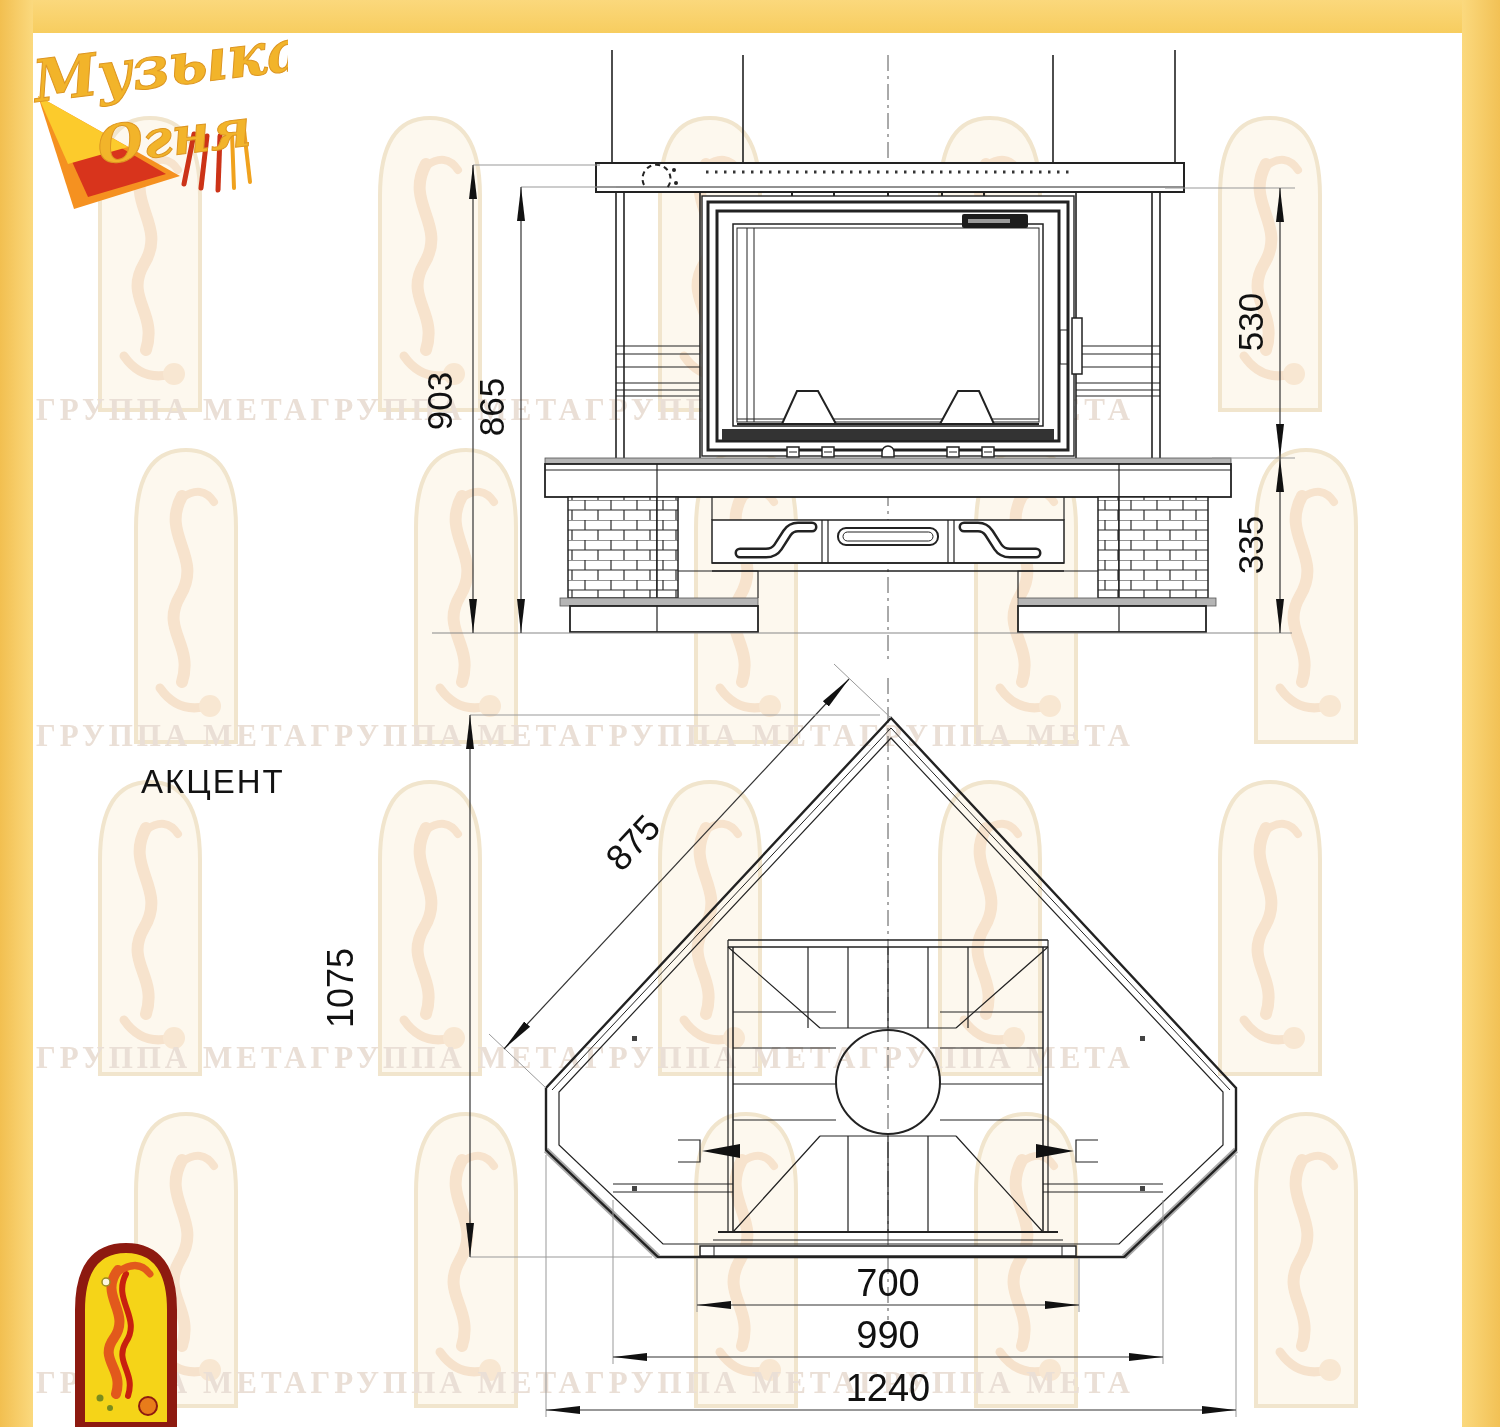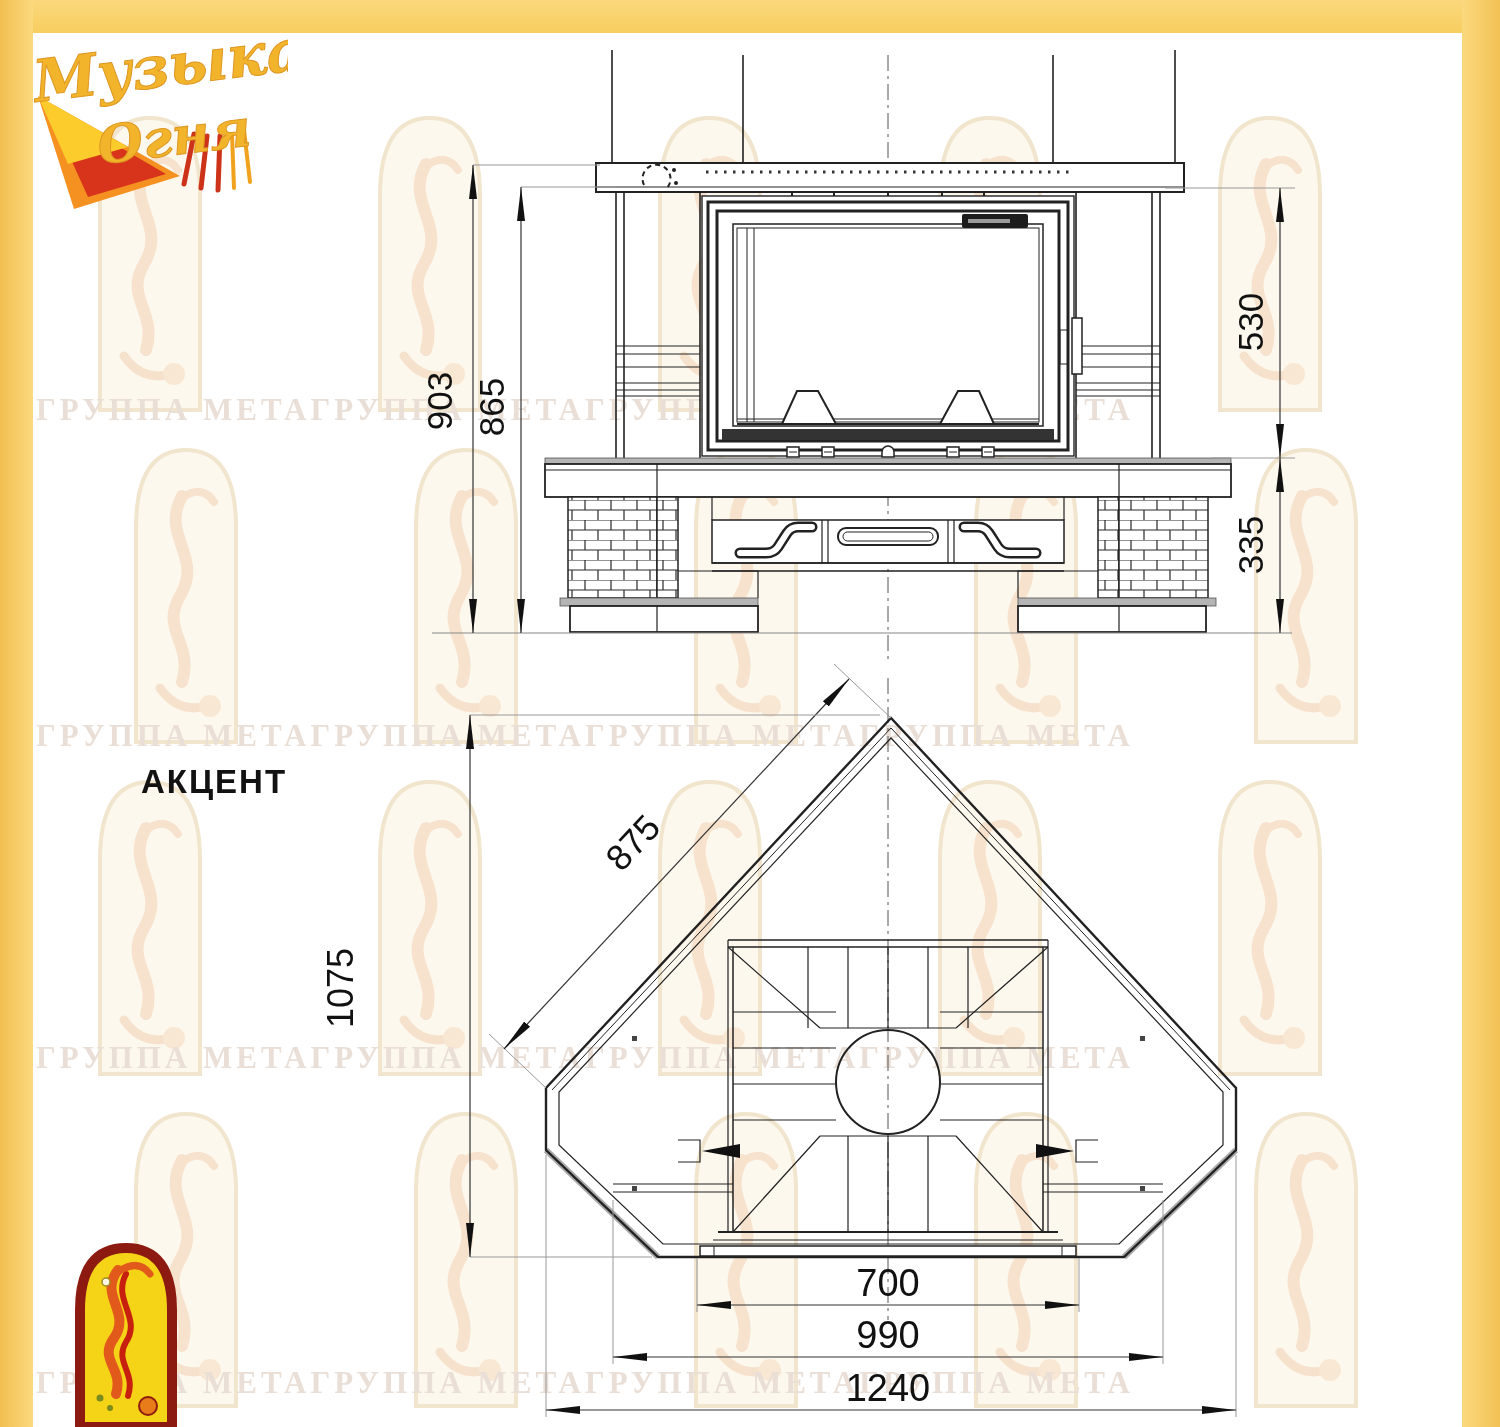--- a/index.html
+++ b/index.html
@@ -11,21 +11,21 @@
              background:linear-gradient(#fbd87c,#f7cd5f);z-index:6;}
   .frame-left{position:absolute;left:0;top:0;width:33px;height:1427px;
              background:linear-gradient(90deg,#f2bf50,#fbd97e);z-index:6;}
   .frame-right{position:absolute;left:1462px;top:0;width:38px;height:1427px;
              background:linear-gradient(90deg,#fbd97e,#f2c155);z-index:6;}
   
   .wm-text{position:absolute;left:36px;width:1428px;height:34px;overflow:hidden;
            white-space:nowrap;font-family:"Liberation Serif",serif;font-size:31px;
            letter-spacing:4px;color:#eadfd6;z-index:1;font-weight:bold;}
   
-  .title{position:absolute;left:141px;top:763px;font-size:33px;font-weight:bold;
+  .title{position:absolute;left:141px;top:763px;font-size:33px;font-weight:normal;
          letter-spacing:2px;color:#121212;z-index:5;}
   svg{display:block;}
   .wm-svg{z-index:0;}
   .draw-svg{z-index:4;}
   .logo-svg{position:absolute;left:8px;top:4px;z-index:7;}
   .emblem-svg{position:absolute;left:66px;top:1238px;z-index:7;}
 </style>
 </head>
 <body>
 

